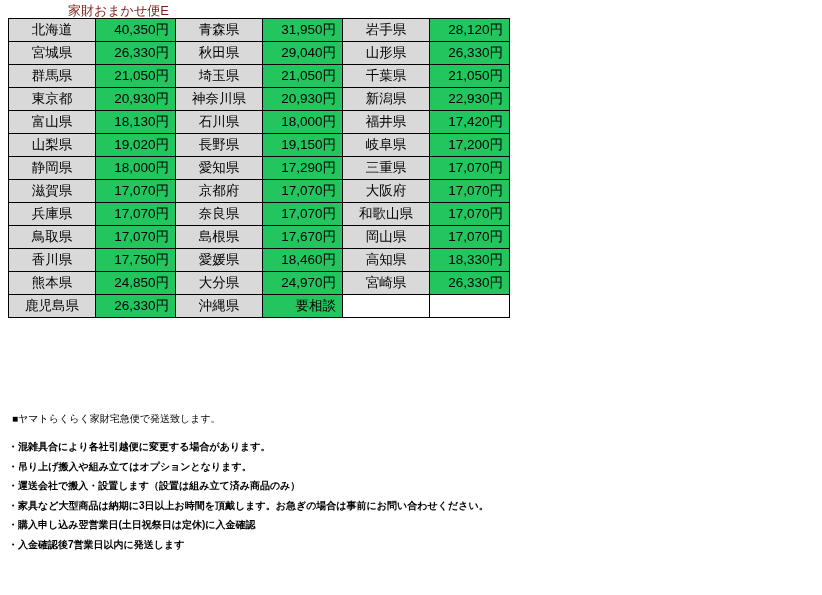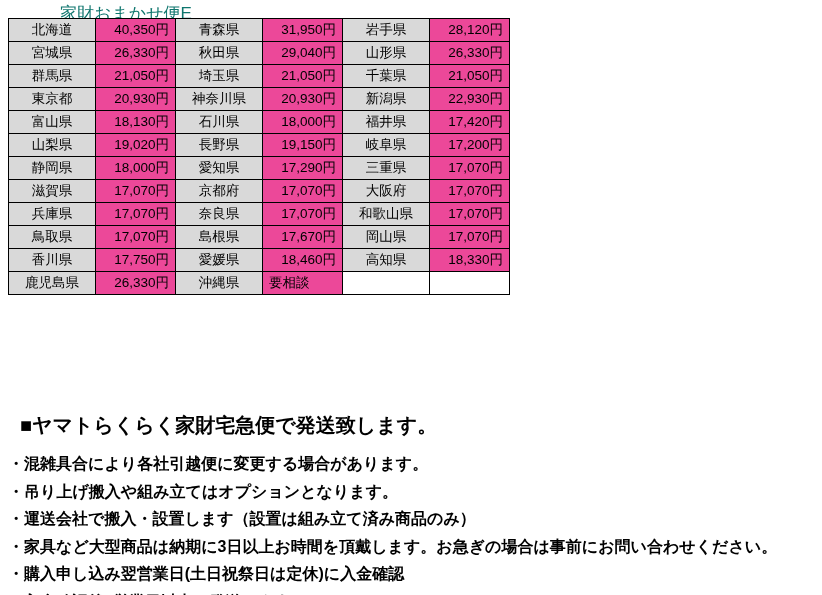--- a/index.html
+++ b/index.html
@@ -14,24 +14,24 @@
     color: #000000;
     overflow: hidden;
   }
   .page {
     position: relative;
     width: 822px;
     height: 595px;
   }
   .title {
     position: absolute;
-    left: 60px;
+    left: 68px;
     top: 2px;
-    font-size: 17px;
-    color: #0f766e;
+    font-size: 13px;
+    color: #7f1d1d;
     font-weight: normal;
     letter-spacing: 0px;
     white-space: nowrap;
   }
   table.rate-table {
     position: absolute;
     left: 8px;
     top: 18px;
     border-collapse: collapse;
     table-layout: fixed;
@@ -45,50 +45,50 @@
     box-sizing: border-box;
     white-space: nowrap;
     overflow: hidden;
   }
   td.pref {
     background: #d9d9d9;
     text-align: center;
     width: 87px;
   }
   td.price {
-    background: #ec4899;
+    background: #22c55e;
     text-align: right;
     width: 80px;
   }
   td.price.note {
-    text-align: left;
+    text-align: right;
     margin-left: 20px;
   }
   td.blank {
     background: #ffffff;
     border: 1px solid #000000;
   }
   td.empty-cell {
     background: #ffffff;
     border: none;
   }
   .notes {
     position: absolute;
     left: 8px;
     top: 412px;
     width: 800px;
   }
   .note-head {
-    font-size: 20px;
-    font-weight: bold;
-    margin: 0 0 14px 12px;
+    font-size: 10px;
+    font-weight: normal;
+    margin: 0 0 14px 4px;
     letter-spacing: 0px;
   }
   .note-line {
-    font-size: 16px;
+    font-size: 10px;
     font-weight: bold;
     margin: 0 0 6px 0;
     letter-spacing: 0px;
     line-height: 1.35;
   }
 </style>
 </head>
 <body>
 
 <div class="page">
@@ -177,20 +177,28 @@
         <td class="pref">岡山県</td>
         <td class="price">17,070円</td>
       </tr>
       <tr>
         <td class="pref">香川県</td>
         <td class="price">17,750円</td>
         <td class="pref">愛媛県</td>
         <td class="price">18,460円</td>
         <td class="pref">高知県</td>
         <td class="price">18,330円</td>
+      </tr>
+      <tr>
+        <td class="pref">熊本県</td>
+        <td class="price">24,850円</td>
+        <td class="pref">大分県</td>
+        <td class="price">24,970円</td>
+        <td class="pref">宮崎県</td>
+        <td class="price">26,330円</td>
       </tr>
       <tr>
         <td class="pref">鹿児島県</td>
         <td class="price">26,330円</td>
         <td class="pref">沖縄県</td>
         <td class="price note">要相談</td>
         <td class="blank"></td>
         <td class="empty-cell"></td>
       </tr>
     </tbody>

